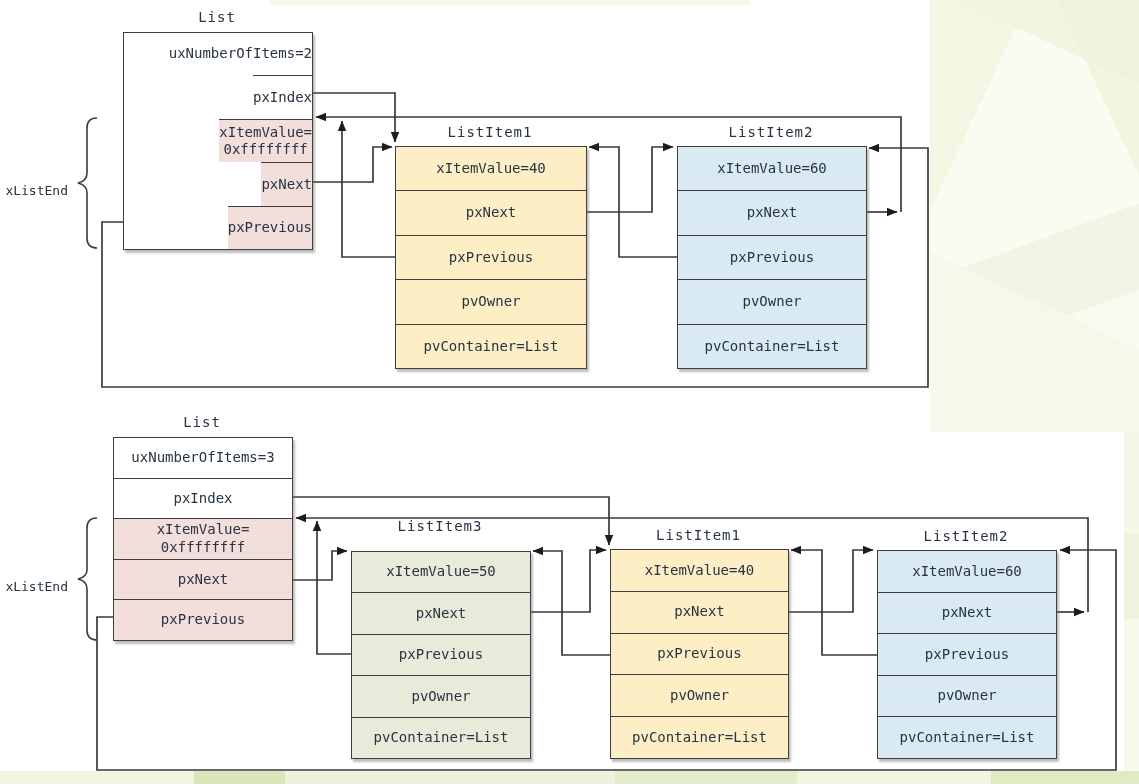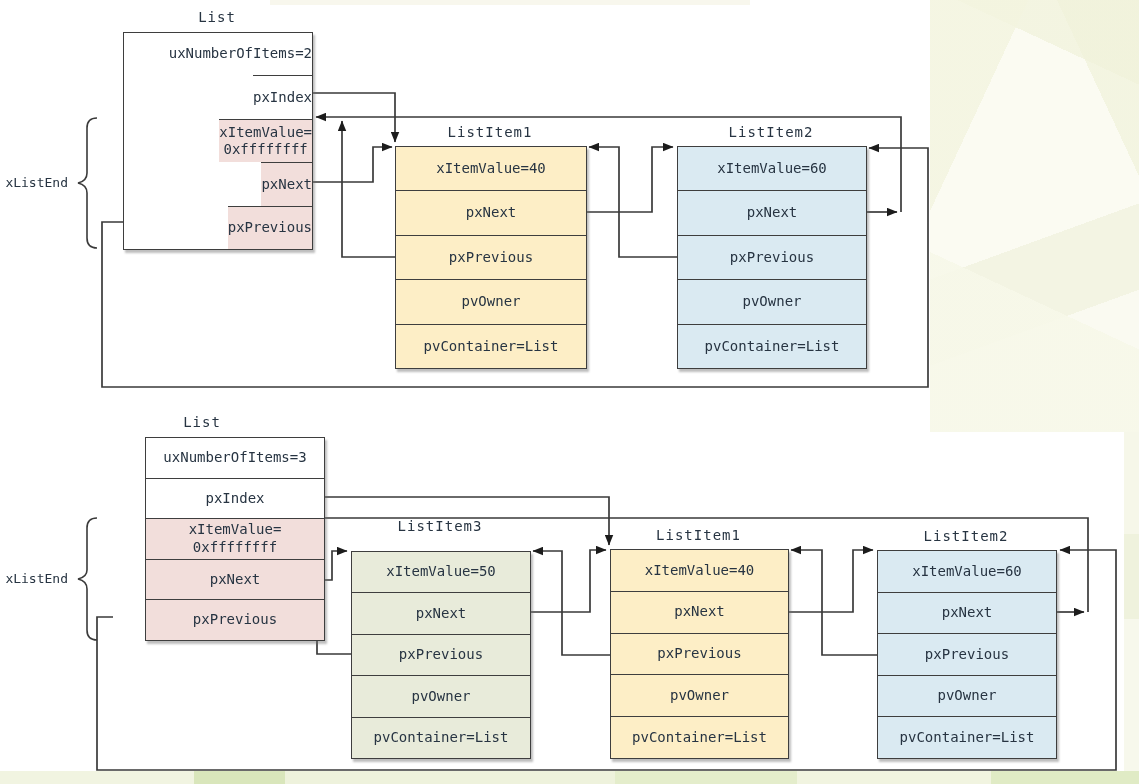--- a/index.html
+++ b/index.html
@@ -37,32 +37,32 @@
     flex:1; display:flex; align-items:center; justify-content:center;
     border-top:1.6px solid #3e3e3e; font-size:14px; line-height:1.25;
     text-align:center; white-space:pre-line;
   }
   .box .row:first-child{border-top:none;}
   .btitle{
     position:absolute; z-index:6; text-align:center; font-size:14px;
     letter-spacing:1px;
   }
   .xlabel{
-    position:absolute; z-index:6; font-size:13px; width:66px; text-align:right;
+    position:absolute; z-index:6; font-size:13px; width:66px; text-align:right;margin-top:8px;
   }
   
   .d1-list   {left:123px;top:32px; width:188px;height:216px;align-items:flex-end;}
   .d1-list-t {left:123px;top:9px;  width:188px;}
   .d1-item1  {left:395px;top:146px;width:190px;height:221px;}
   .d1-item1-t{left:395px;top:124px;width:190px;}
   .d1-item2  {left:677px;top:146px;width:188px;height:221px;}
   .d1-item2-t{left:677px;top:124px;width:188px;}
   .d1-xlabel {left:2px;  top:175px;}
   
-  .d2-list   {left:113px;top:437px;width:178px;height:202px;margin-left:32px;}
+  .d2-list   {left:113px;top:437px;width:178px;height:202px;}
   .d2-list-t {left:113px;top:414px;width:178px;}
   .d2-item3  {left:351px;top:551px;width:178px;height:206px;}
   .d2-item3-t{left:351px;top:518px;width:178px;}
   .d2-item1  {left:610px;top:549px;width:177px;height:208px;}
   .d2-item1-t{left:610px;top:527px;width:177px;}
   .d2-item2  {left:877px;top:550px;width:178px;height:207px;}
   .d2-item2-t{left:877px;top:528px;width:178px;}
   .d2-xlabel {left:2px;  top:571px;}
 </style>
 </head>

